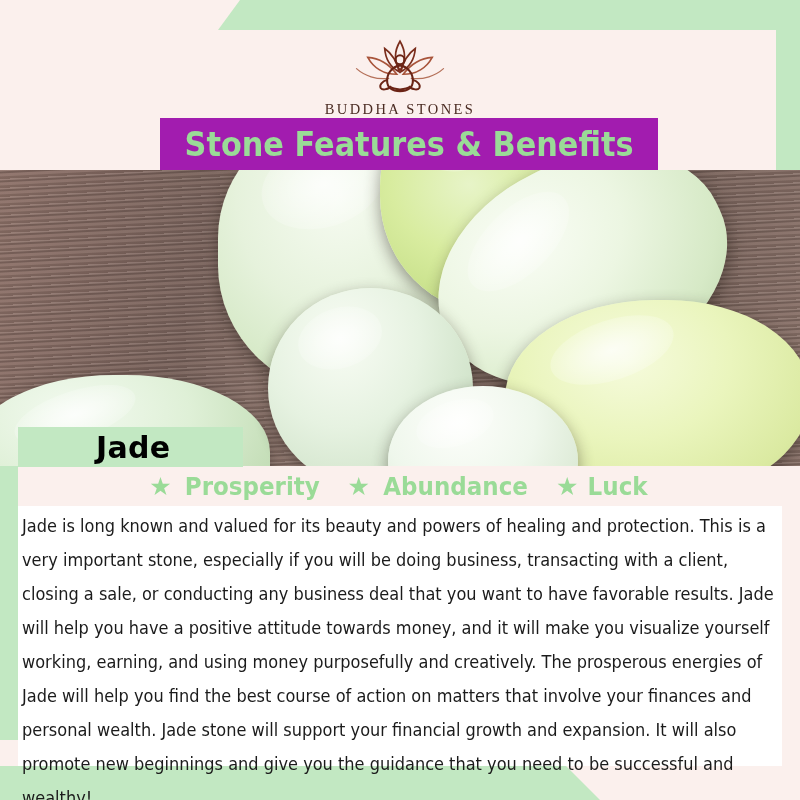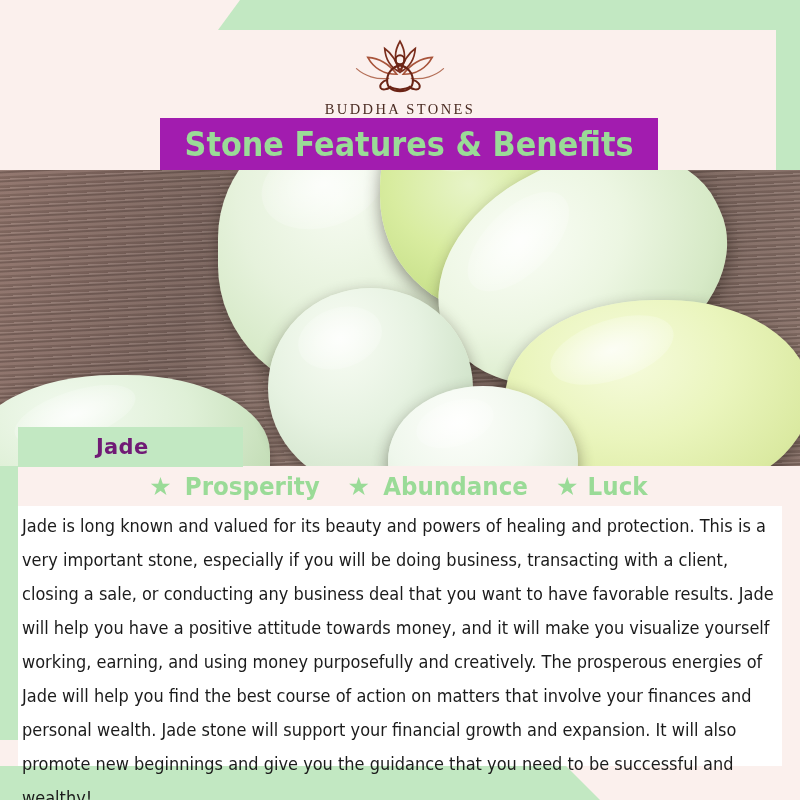--- a/index.html
+++ b/index.html
@@ -102,21 +102,21 @@
 
   
   #jade-label {
     position:absolute; z-index:7;
     top:427px; left:18px; width:225px; height:40px;
     display:flex; align-items:center;
     padding-left:78px;
   }
   #jade-label-text {
     font-family:"DejaVu Sans", sans-serif;
-    font-size:21px; font-weight:bold; color:#701a75;
+    font-size:30px; font-weight:bold; color:#000000;
     letter-spacing:0.3px;
     text-align:center;
   }
 
   
   #benefits-row {
     position:absolute; z-index:5;
     top:466px; left:18px; width:764px; height:40px;
     background:#fbf0ed;
     display:flex; align-items:center; justify-content:center;

